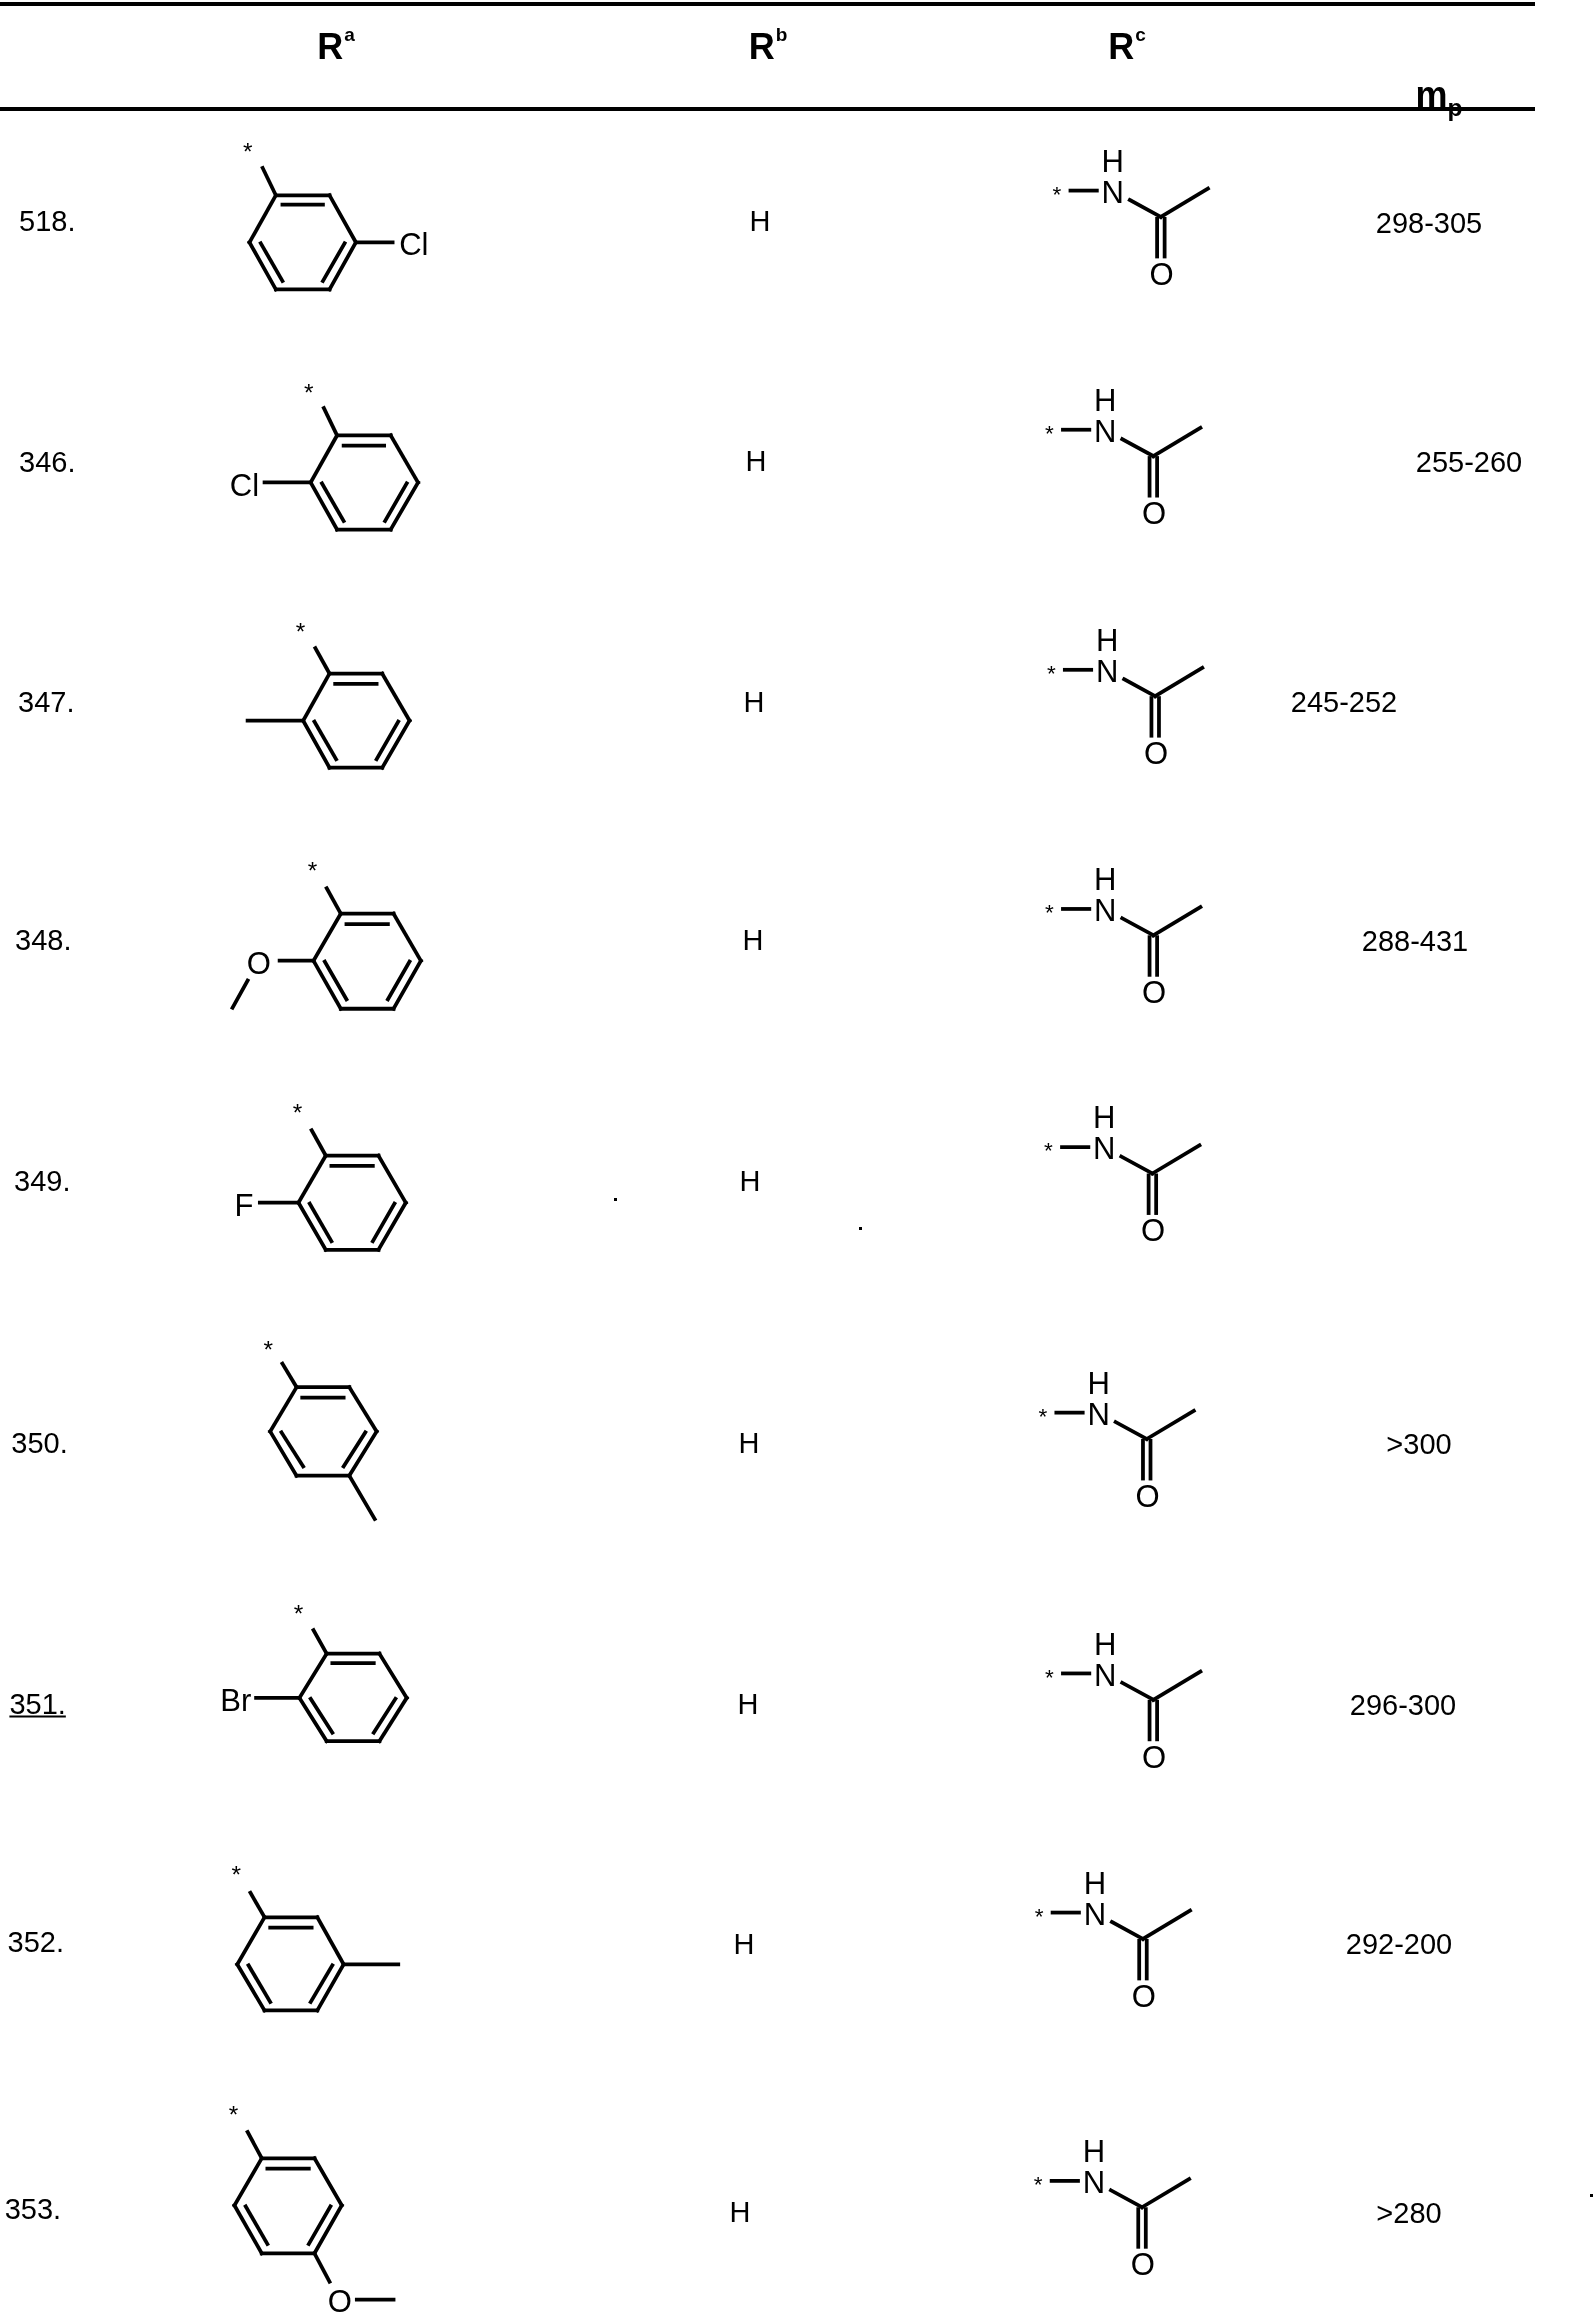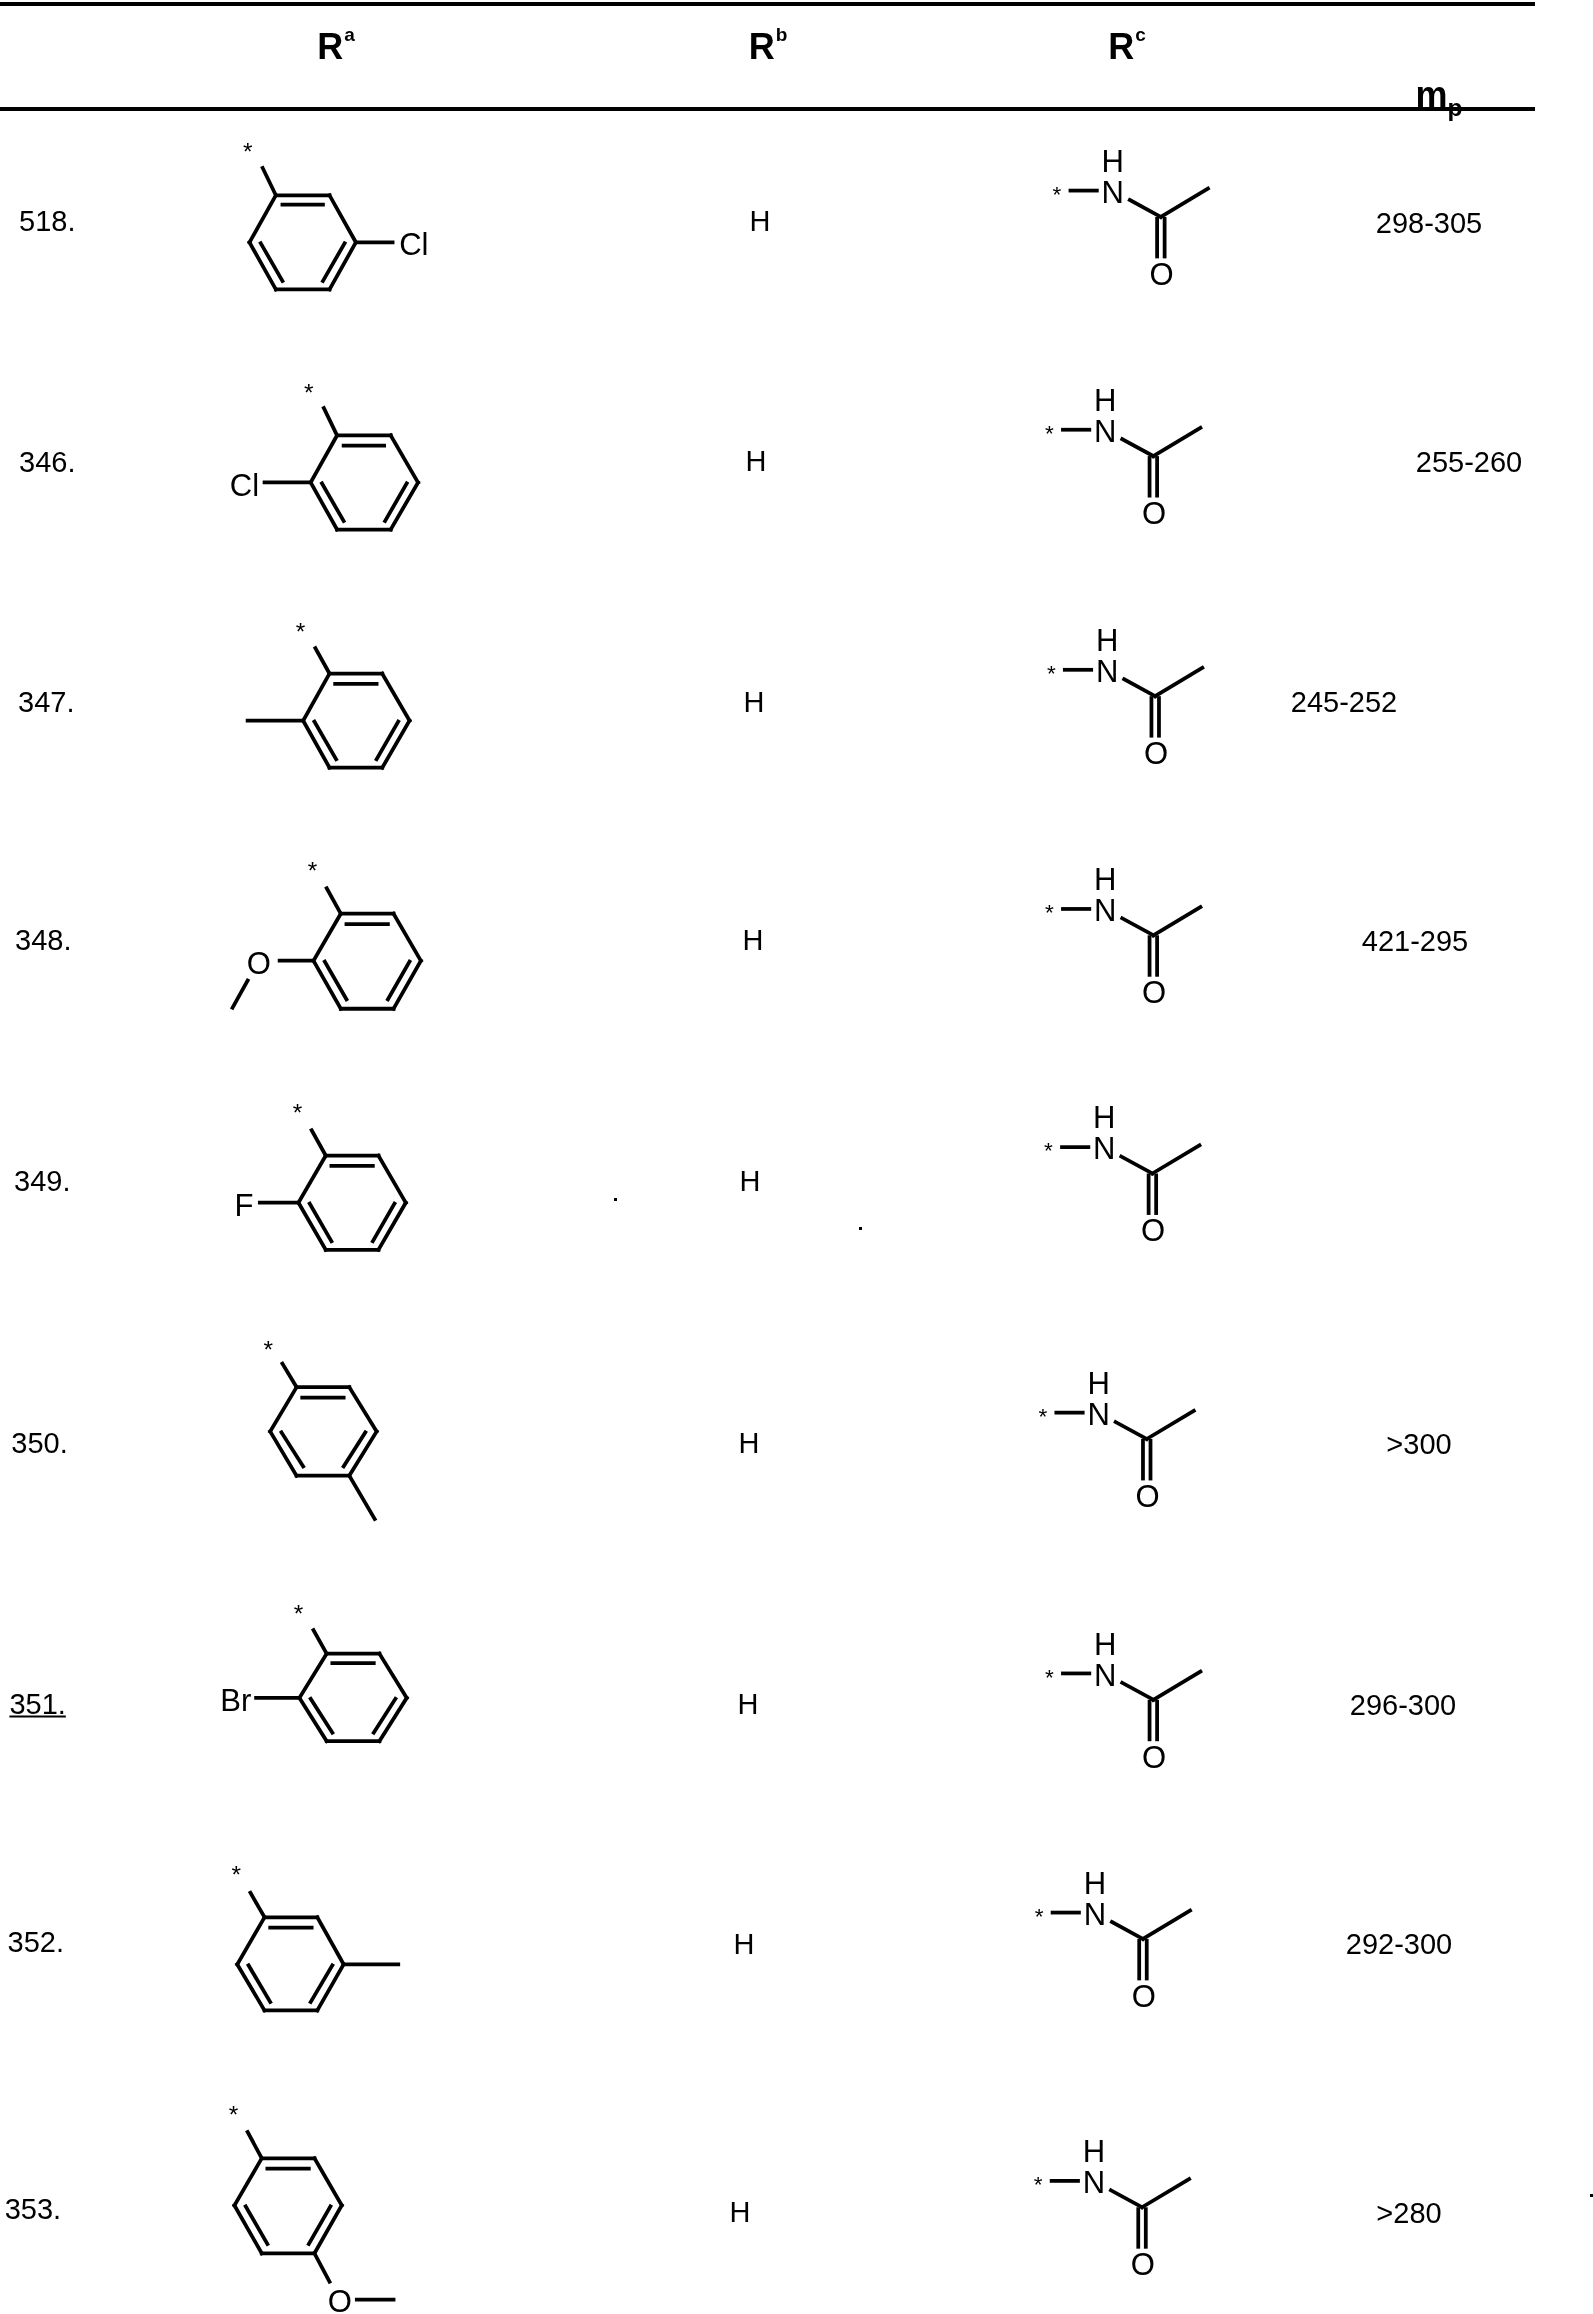--- a/index.html
+++ b/index.html
@@ -51,25 +51,25 @@
 <div class="cell" style="left:753px; top:940px;">H</div>
 <div class="cell" style="left:750px; top:1181px;">H</div>
 <div class="cell" style="left:749px; top:1443px;">H</div>
 <div class="cell" style="left:748px; top:1704px;">H</div>
 <div class="cell" style="left:744px; top:1944px;">H</div>
 <div class="cell" style="left:740px; top:2212px;">H</div>
 
 <div class="cell" style="left:1429px; top:223px;">298-305</div>
 <div class="cell" style="left:1469px; top:462px;">255-260</div>
 <div class="cell" style="left:1344px; top:702px;">245-252</div>
-<div class="cell" style="left:1415px; top:941px;">421-295</div>
+<div class="cell" style="left:1415px; top:941px;">288-431</div>
 <div class="cell" style="left:1417px; top:1181px;"></div>
 <div class="cell" style="left:1419px; top:1444px;">&gt;300</div>
 <div class="cell" style="left:1403px; top:1705px;">296-300</div>
-<div class="cell" style="left:1399px; top:1944px;">292-300</div>
+<div class="cell" style="left:1399px; top:1944px;">292-200</div>
 <div class="cell" style="left:1409px; top:2213px;">&gt;280</div>
 
 <div class="speck" style="left:614px; top:1198px;"></div>
 <div class="speck" style="left:859px; top:1227px;"></div>
 <div class="speck" style="left:1590px; top:2194px;"></div>
 
 <svg class="struct" width="1593" height="2315" viewBox="0 0 1692 2458">
 
   <g>
     <text x="258" y="170" font-size="26">*</text>

